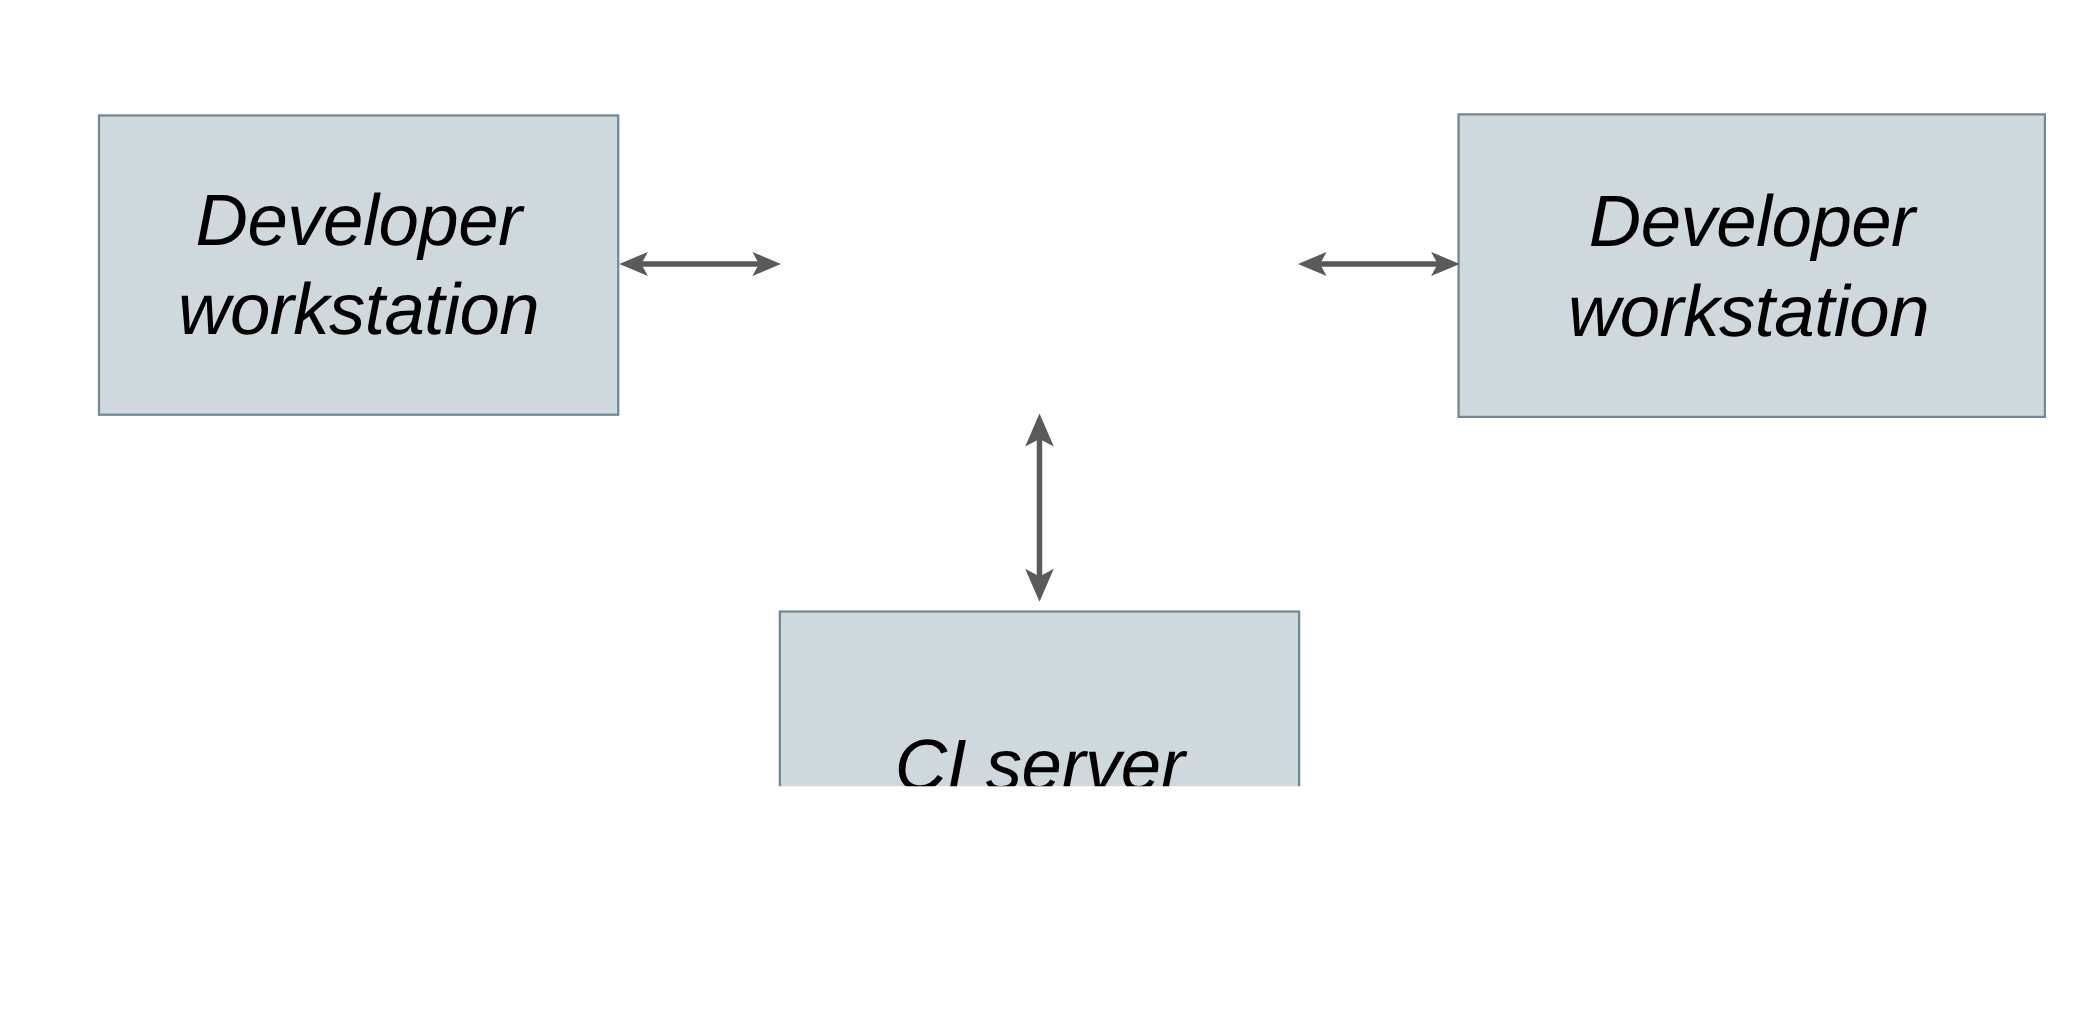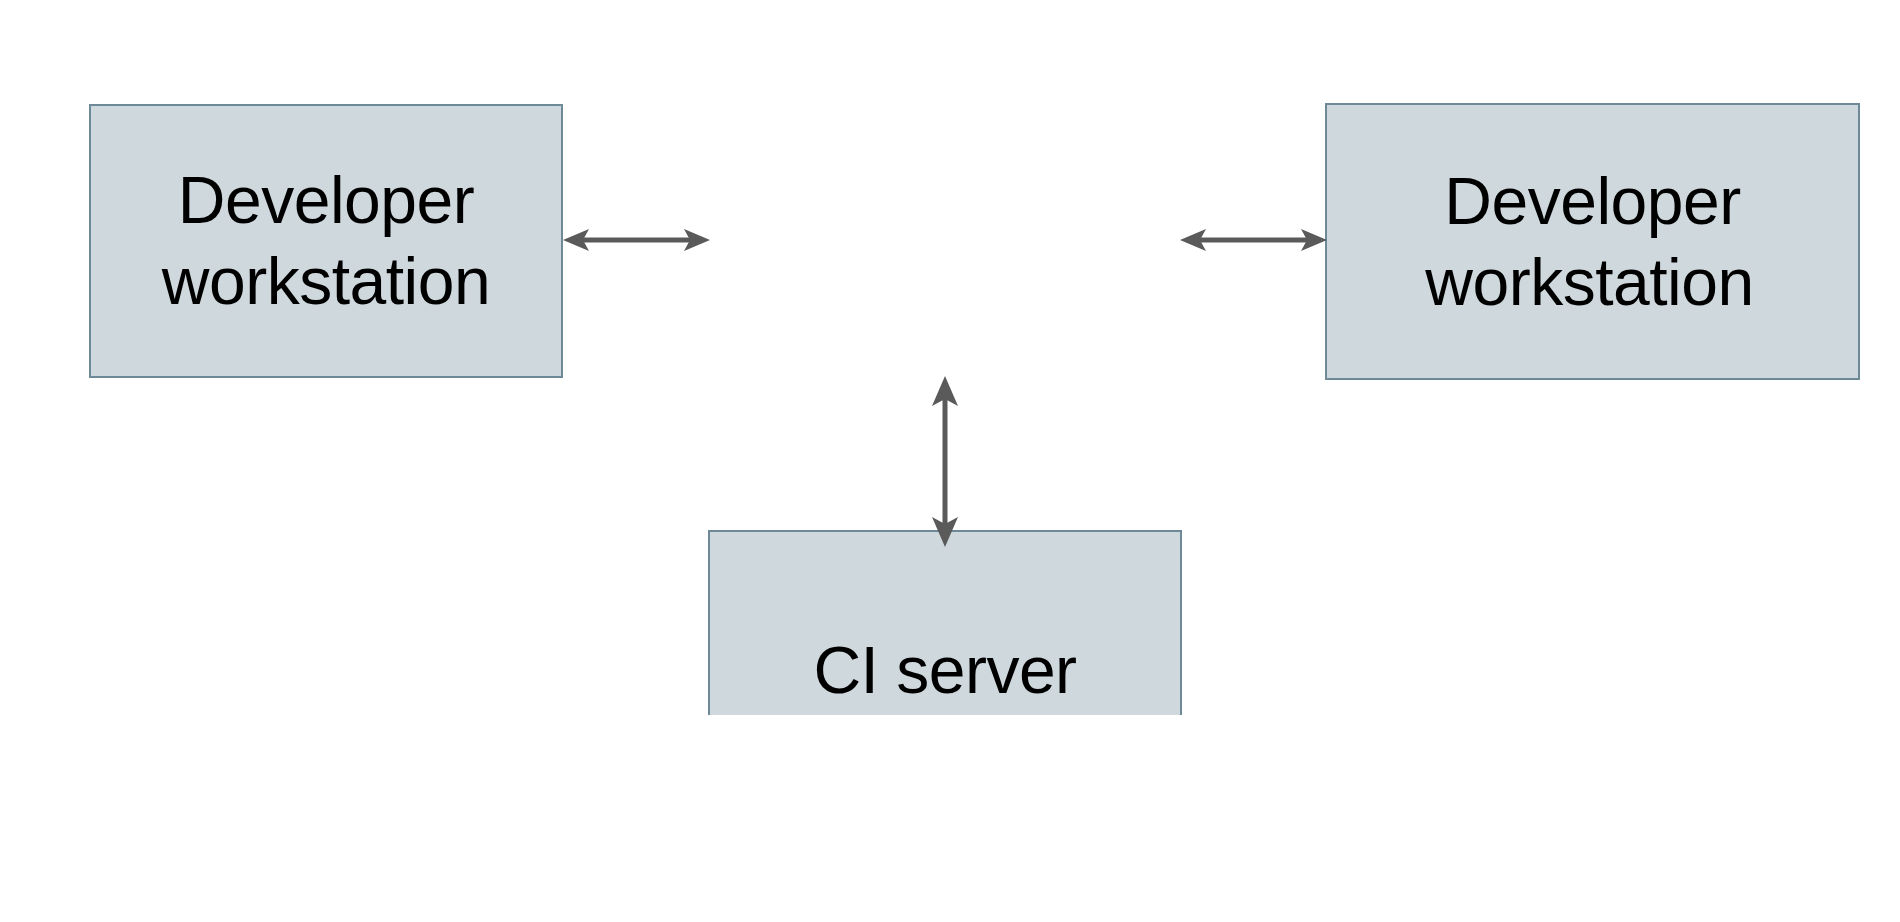--- a/index.html
+++ b/index.html
@@ -10,20 +10,21 @@
   }
   body {
     font-family: "Liberation Sans", sans-serif;
   }
   #canvas {
     position: relative;
     width: 1900px;
     height: 715px;
     background: #ffffff;
     overflow: hidden;
+    font-style: italic;
   }
   .node {
     position: absolute;
     box-sizing: border-box;
     background: #CFD8DC;
     border: 2px solid #6E8A99;
     display: flex;
     align-items: center;
     justify-content: center;
     text-align: center;
@@ -33,21 +34,21 @@
     font-size: 66px;
     line-height: 1.22;
     color: #000000;
     letter-spacing: -0.5px;
     white-space: pre-line;
     padding: 0 4px;
   }
   .node-dev-left   { left: 89px;   top: 104px; width: 474px; height: 274px; }
   .node-cache      { left: 708px;  top: 103px; width: 474px; height: 275px; }
   .node-dev-right  { left: 1325px; top: 103px; width: 535px; height: 277px; }
-  .node-ci         { left: 708px;  top: 530px; width: 474px; height: 280px; }
+  .node-ci         { left: 708px;  top: 555px; width: 474px; height: 280px; }
 
   .node-dev-right .node-label { white-space: nowrap; }
   .node-dev-right .node-label .l2 { display: block; margin-left: -6px; }
 
   .edge {
     position: absolute;
     overflow: visible;
   }
   .edge-h-left   { left: 563px;  top: 215px; width: 147px; height: 50px; }
   .edge-h-right  { left: 1180px; top: 215px; width: 147px; height: 50px; }

